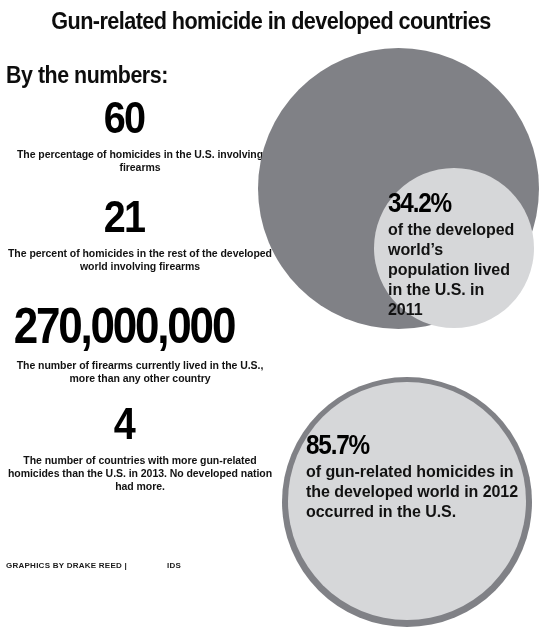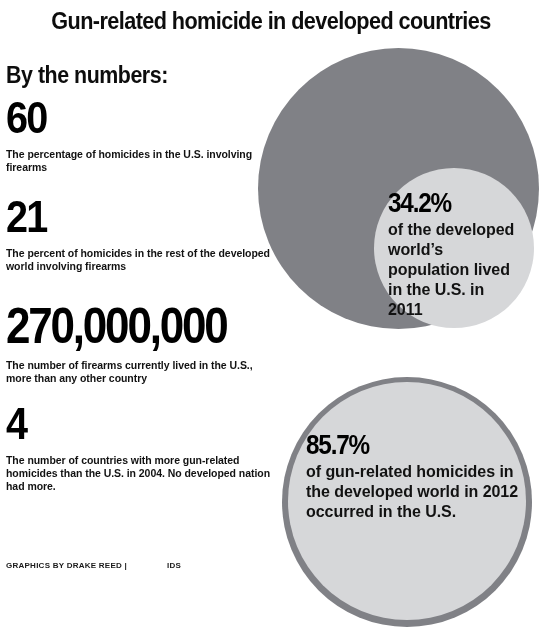--- a/index.html
+++ b/index.html
@@ -28,21 +28,21 @@
   .left-col { position:absolute; left:6px; top:62px; width:268px; }
 
   .section-heading {
     font-size:23px; font-weight:bold;
     letter-spacing:-0.5px; color:#0d0d0d;
     transform:scaleX(0.93); transform-origin:left top;
     white-space:nowrap;
     margin-bottom:8px;
   }
 
-  .stat { margin-bottom:2px; }
+  .stat { margin-bottom:2px;text-align:center; }
   .stat-number {
     font-weight:bold; color:#000000;
     line-height:0.92;
     letter-spacing:-2px;
     transform:scaleX(0.88);
     transform-origin:left bottom;
     white-space:nowrap;
   }
   .stat-caption {
     font-size:10.5px; font-weight:bold;
@@ -121,21 +121,21 @@
       <div class="stat-caption">The percent of homicides in the rest of the developed world involving firearms</div>
     </div>
 
     <div class="stat s3 sp3">
       <div class="stat-number">270,000,000</div>
       <div class="stat-caption">The number of firearms currently lived in the U.S., more than any other country</div>
     </div>
 
     <div class="stat s4">
       <div class="stat-number">4</div>
-      <div class="stat-caption">The number of countries with more gun-related homicides than the U.S. in 2004. No developed nation had more.</div>
+      <div class="stat-caption">The number of countries with more gun-related homicides than the U.S. in 2013. No developed nation had more.</div>
     </div>
 
   </div>
 
   <div class="credit">
     <span>GRAPHICS BY DRAKE REED </span><span>|</span><span class="ids">IDS</span>
   </div>
 
   <div class="circle" id="pop-outer" style="background: rgb(128, 129, 134);"></div>
   <div class="circle" id="pop-inner" style="background: rgb(214, 215, 217);"></div>

